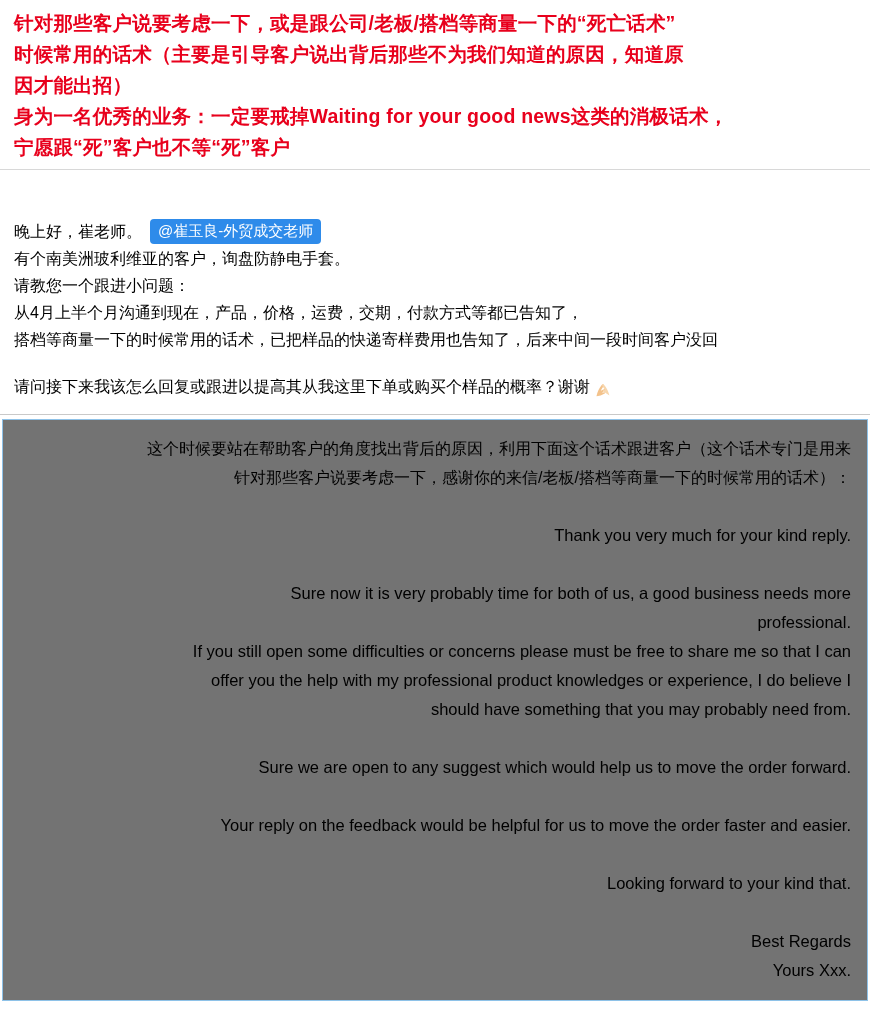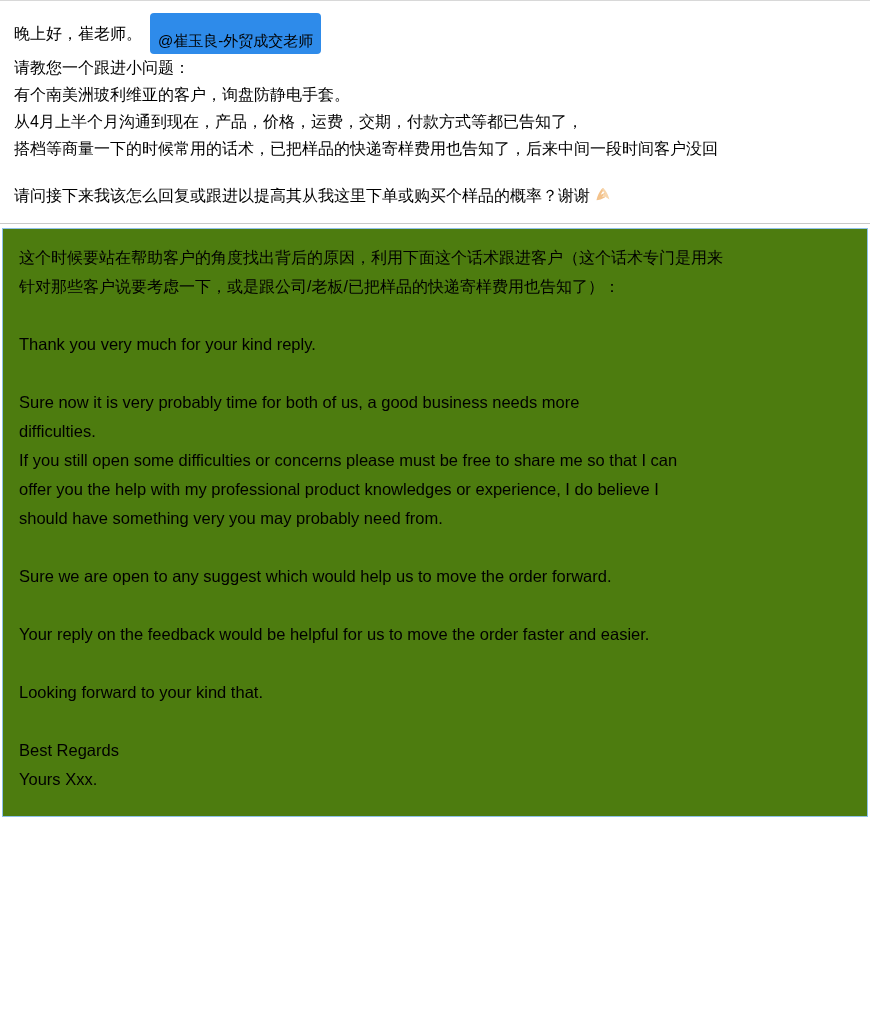--- a/index.html
+++ b/index.html
@@ -43,107 +43,116 @@
     line-height: 27px;
   }
   .q-line {
     margin: 0;
   }
   .q-first {
     display: flex;
     align-items: center;
     gap: 8px;
     flex-wrap: wrap;
+    margin-top: 36px;
   }
   .mention {
     display: inline-block;
     background: #2e8bea;
-    color: #000000;
+    color: #ffffff;
     border-radius: 4px;
-    padding: 18px 8px 3px 8px;
+    padding: 2px 8px 3px 8px;
     font-size: 15px;
     line-height: 20px;
     white-space: nowrap;
   }
   .q-gap {
     height: 20px;
   }
   .q-last {
     display: flex;
-    align-items: flex-start;
+    align-items: flex-end;
     gap: 2px;
   }
   .pray-icon {
     display: inline-block;
     width: 22px;
     height: 22px;
     vertical-align: middle;
   }
 
   
   .answer-block {
-    background: #4d7c0f;
+    background: #737373;
     border: 1px solid #8ec2e8;
     margin: 4px 2px 0 2px;
-    padding: 14px 16px 22px 16px;
+    padding: 14px 16px 15px 16px;
     font-size: 16.5px;
     line-height: 29px;
     min-height: 560px;
     box-sizing: border-box;
+    text-align: right;
   }
   .answer-block p {
     margin: 0;
   }
   .a-blank {
     height: 29px;
   }
   .a-cn {
     font-size: 16px;
     line-height: 29px;
   }
 </style>
 </head>
 <body>
 
 <div class="page">
 
+  <div class="headline">
+    <p>针对那些客户说要考虑一下，或是跟公司/老板/搭档等商量一下的“死亡话术”</p>
+    <p>时候常用的话术（主要是引导客户说出背后那些不为我们知道的原因，知道原</p>
+    <p>因才能出招）</p>
+    <p>身为一名优秀的业务：一定要戒掉Waiting for your good news这类的消极话术，</p>
+    <p>宁愿跟“死”客户也不等“死”客户</p>
+  </div>
 
   <div class="question-block">
     <div class="q-first">
       <span>晚上好，崔老师。</span>
       <span class="mention">@崔玉良-外贸成交老师</span>
     </div>
+    <p class="q-line">有个南美洲玻利维亚的客户，询盘防静电手套。</p>
     <p class="q-line">请教您一个跟进小问题：</p>
-    <p class="q-line">有个南美洲玻利维亚的客户，询盘防静电手套。</p>
     <p class="q-line">从4月上半个月沟通到现在，产品，价格，运费，交期，付款方式等都已告知了，</p>
     <p class="q-line">搭档等商量一下的时候常用的话术，已把样品的快递寄样费用也告知了，后来中间一段时间客户没回</p>
     <div class="q-gap"></div>
     <div class="q-last">
       <span>请问接下来我该怎么回复或跟进以提高其从我这里下单或购买个样品的概率？谢谢</span>
       <span class="pray-icon">
         <svg viewBox="0 0 24 24" width="22" height="22" aria-hidden="true">
           <path d="M5 19c1-4 3-8 5-10.5C11 7 12 6.5 12.6 7.2c.6.7.2 1.6-.6 2.6-1 1.3-2 2.9-2.4 4.1l4.6-2.2c.8-.4 1.5.6.8 1.2l-4.2 3.3 2.6-.7c.9-.2 1.3.9.5 1.3l-3.3 1.7c-1.5.8-3.4 1.1-5.6 1.5z" fill="#f3c28b"></path>
           <path d="M19 19c-1-4-3-8-5-10.5-1-1.5-2-2-2.6-1.3-.6.7-.2 1.6.6 2.6 1 1.3 2 2.9 2.4 4.1l-1.2-.6c-.8-.4-1.5.6-.8 1.2l2.1 1.7" fill="#f7d6ad"></path>
         </svg>
       </span>
     </div>
   </div>
 
   <div class="answer-block">
     <p class="a-cn">这个时候要站在帮助客户的角度找出背后的原因，利用下面这个话术跟进客户（这个话术专门是用来</p>
-    <p class="a-cn">针对那些客户说要考虑一下，或是跟公司/老板/已把样品的快递寄样费用也告知了）：</p>
+    <p class="a-cn">针对那些客户说要考虑一下，感谢你的来信/老板/搭档等商量一下的时候常用的话术）：</p>
 
     <div class="a-blank"></div>
     <p>Thank you very much for your kind reply.</p>
     <div class="a-blank"></div>
     <p>Sure now it is very probably time for both of us, a good business needs more</p>
-    <p>difficulties.</p>
+    <p>professional.</p>
     <p>If you still open some difficulties or concerns please must be free to share me so that I can</p>
     <p>offer you the help with my professional product knowledges or experience, I do believe I</p>
-    <p>should have something very you may probably need from.</p>
+    <p>should have something that you may probably need from.</p>
     <div class="a-blank"></div>
     <p>Sure we are open to any suggest which would help us to move the order forward.</p>
     <div class="a-blank"></div>
     <p>Your reply on the feedback would be helpful for us to move the order faster and easier.</p>
     <div class="a-blank"></div>
     <p>Looking forward to your kind that.</p>
     <div class="a-blank"></div>
     <p>Best Regards</p>
     <p>Yours Xxx.</p>
   </div>

